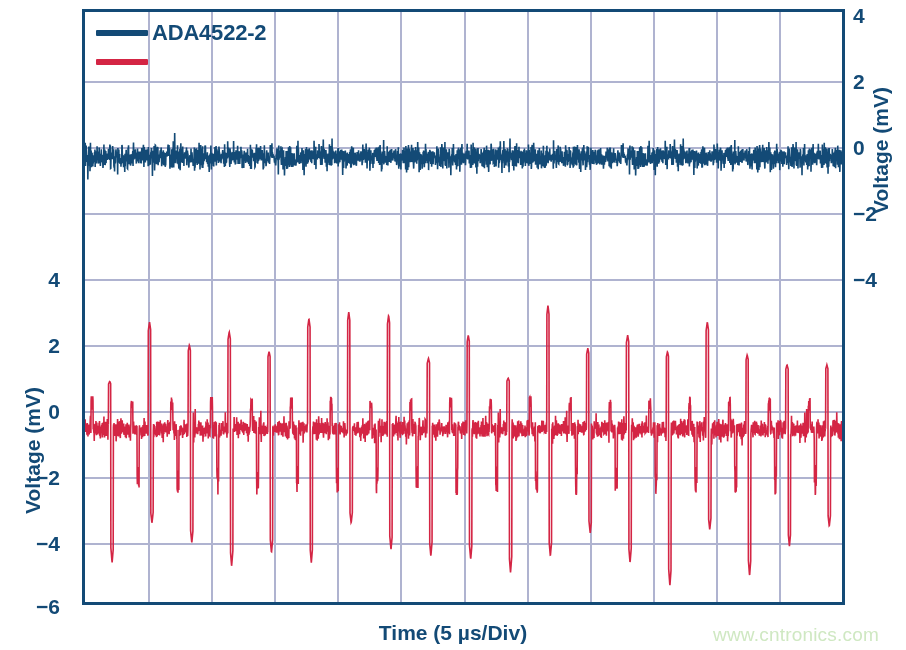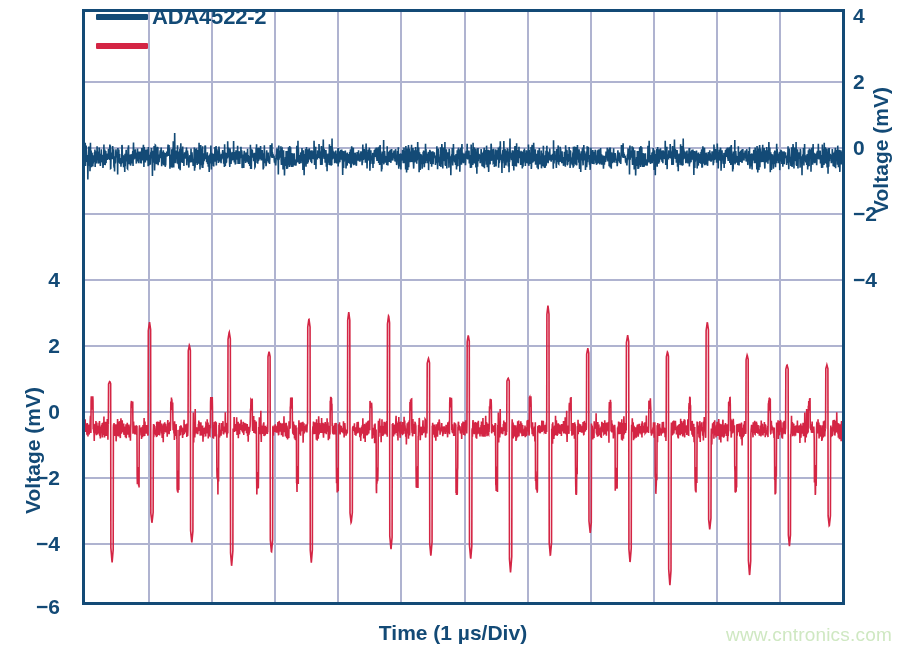--- a/index.html
+++ b/index.html
@@ -53,21 +53,21 @@
     left: 0; top: 0;
     width: 100%;
     height: 100%;
     display: block;
   }
 
   
   #legend {
     position: absolute;
     left: 96px;
-    top: 2px;
+    top: 18px;
     z-index: 6;
   }
   .legend-row {
     display: flex;
     align-items: center;
     height: 29px;
   }
   .legend-swatch {
     width: 52px;
     height: 6px;
@@ -132,21 +132,21 @@
   #xlabel {
     left: 0;
     top: 622px;
     width: 906px;
     text-align: center;
   }
 
   
   #watermark {
     position: absolute;
-    right: 14px;
+    right: 27px;
     top: 624px;
     color: #CFE8C2;
     font-size: 19px;
     font-weight: normal;
     white-space: nowrap;
     letter-spacing: 0.2px;
   }
 </style>
 </head>
 <body>
@@ -210,17 +210,17 @@
     <span class="tick tick-right" style="top:71px;">2</span>
     <span class="tick tick-right" style="top:137px;">0</span>
     <span class="tick tick-right" style="top:203px;">−2</span>
     <span class="tick tick-right" style="top:269px;">−4</span>
   </div>
 
   <div class="axis-title" id="ylabel-left">Voltage (mV)</div>
 
   <div class="axis-title" id="ylabel-right">Voltage (mV)</div>
 
-  <div class="axis-title" id="xlabel">Time (1 µs/Div)</div>
+  <div class="axis-title" id="xlabel">Time (5 µs/Div)</div>
 
   <div id="watermark">www.cntronics.com</div>
 
 </div>
 
 </body></html>

